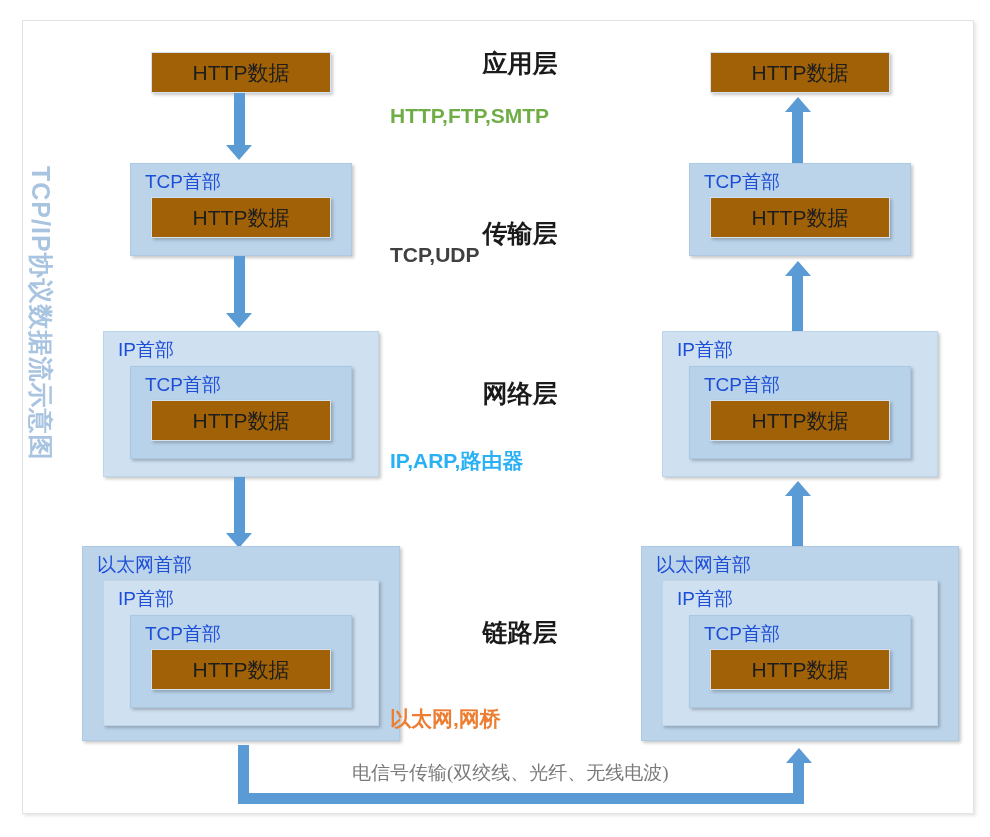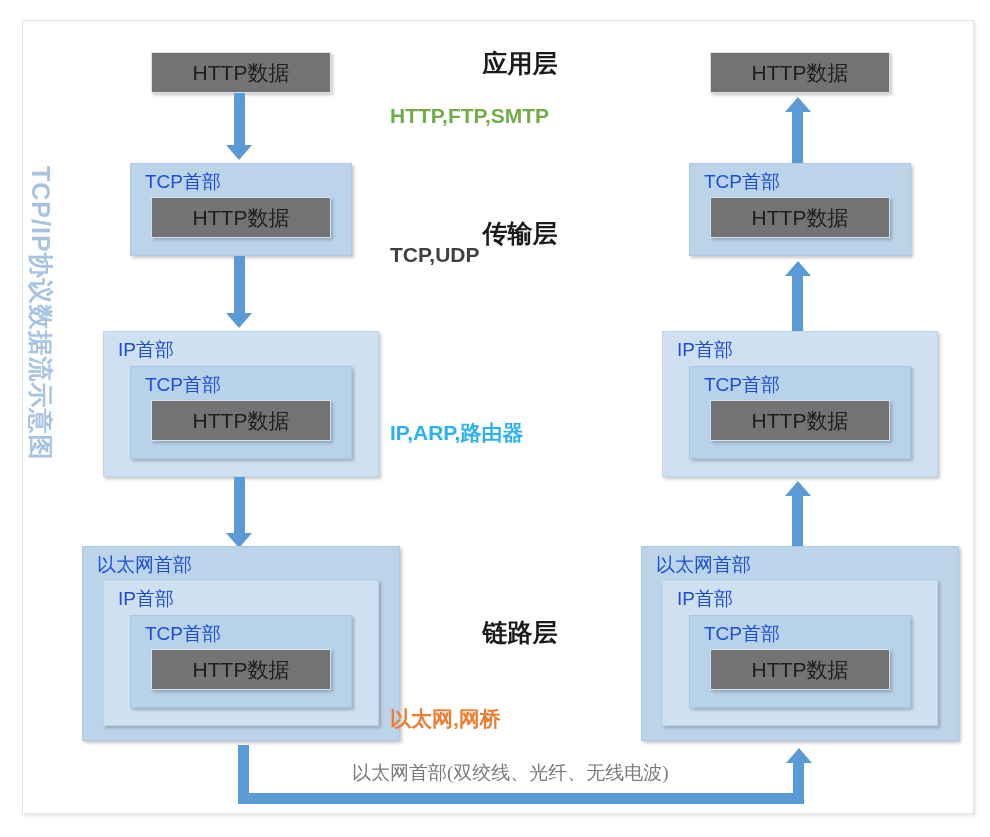--- a/index.html
+++ b/index.html
@@ -60,21 +60,21 @@
     top: 6px;
     font-size: 19px;
     color: #1d4ed8;
     white-space: nowrap;
     line-height: 24px;
   }
   
   .lv0 { background: #bcd4ea; border: 1px solid #adc9e3; }
   .lv1 { background: #cfe0f1; border: 1px solid #bed4e9; }
   .lv2 { background: #b8d2e9; border: 1px solid #a9c7e1; }
-  .lv3 { background: #737373; border: 1px solid #d3e1f0; }
+  .lv3 { background: #a16207; border: 1px solid #d3e1f0; }
 
   
   .leaf {
     display: flex;
     align-items: center;
     justify-content: center;
     font-size: 21px;
     color: #1d1d1d;
   }
 
@@ -170,21 +170,22 @@
     <span class="hdr">TCP首部</span>
   </div>
   <div class="pbox lv3 leaf" style="left:151px; top:649px; width:180px; height:41px;">HTTP数据</div>
 
   <div class="layer-title" style="left:390px; top:48px;">应用层</div>
   <div class="layer-protos" style="left:390px; top:103px; color:#70ad47;">HTTP,FTP,SMTP</div>
 
   <div class="layer-title" style="left:390px; top:198px;margin-top:20px;">传输层</div>
   <div class="layer-protos" style="left:390px; top:242px; color:#404040;">TCP,UDP</div>
 
-  <div class="layer-protos" style="left:390px; top:420px; color:#2ab0f5;">IP,ARP,路由器</div>
+  <div class="layer-title" style="left:390px; top:378px;">网络层</div>
+  <div class="layer-protos" style="left:390px; top:448px; color:#2ab0f5;">IP,ARP,路由器</div>
 
   <div class="layer-title" style="left:390px; top:617px;">链路层</div>
   <div class="layer-protos" style="left:390px; top:661px; color:#ed7d31;margin-top:45px;">以太网,网桥</div>
 
   <div class="pbox lv3 leaf" style="left:710px; top:52px; width:180px; height:41px;">HTTP数据</div>
 
   <div class="arrow-head up" style="left:785px; top:97px;"></div>
   <div class="arrow-shaft" style="left:792px; top:112px; width:11px; height:51px;"></div>
 
   <div class="pbox lv0" style="left:689px; top:163px; width:222px; height:93px;">
@@ -217,14 +218,14 @@
   </div>
   <div class="pbox lv3 leaf" style="left:710px; top:649px; width:180px; height:41px;">HTTP数据</div>
 
   <div class="arrow-shaft" style="left:238px; top:745px; width:11px; height:59px;"></div>
 
   <div class="arrow-shaft" style="left:238px; top:793px; width:566px; height:11px;"></div>
 
   <div class="arrow-shaft" style="left:793px; top:763px; width:11px; height:41px;"></div>
   <div class="arrow-head up" style="left:786px; top:748px;"></div>
 
-  <div class="bottom-label" style="left:352px; top:760px;">以太网首部(双绞线、光纤、无线电波)</div>
+  <div class="bottom-label" style="left:352px; top:760px;">电信号传输(双绞线、光纤、无线电波)</div>
 </div>
 
 </body></html>

